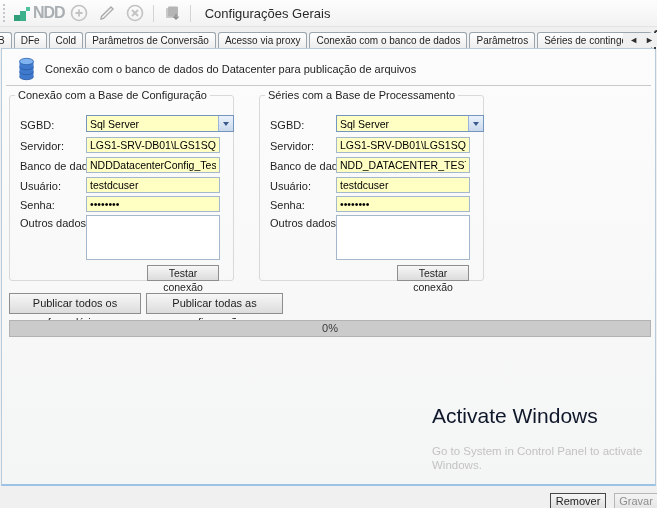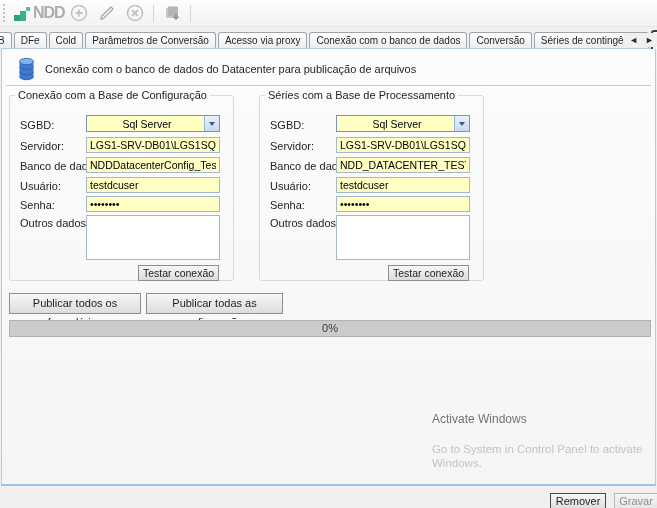--- a/index.html
+++ b/index.html
@@ -45,45 +45,45 @@
   fieldset.group { position:absolute; top:40px; width:225px; height:192px;
                    border:1px solid #D9D9D9; border-radius:3px; padding:0; }
   .group-left { left:7px; } .group-right { left:257px; }
   fieldset.group legend { font-size:11px; color:#1E1E1E; margin-left:5px; padding:0 3px; }
   .frow-label { position:absolute; left:10px; font-size:11px; color:#1E1E1E;text-align:right; }
   .ffield { position:absolute; left:76px; width:134px; height:16px; font-size:10.5px;
             font-family:"Liberation Sans", sans-serif;
             background:#FFFFC4; border:1px solid #A5B8CB; padding:0 3px; color:#000;
             white-space:nowrap; overflow:hidden; }
   input.ffield { outline:none; }
-  .combo { left:76px; width:134px; height:17px; border:1px solid #7395BE; background:#FFFFC4;
-           display:flex; align-items:center; position:absolute;text-align:center; }
+  .combo { left:76px; width:148px; height:17px; border:1px solid #7395BE; background:#FFFFC4;
+           display:flex; align-items:center; position:absolute; }
   .combo-text { flex:1; font-size:10.5px; padding-left:3px; color:#000; overflow:hidden; white-space:nowrap; }
   .combo-arrow { width:15px; height:100%; border-left:1px solid #9AB5D9;
                  background:linear-gradient(#EAF2FB,#C9D9EC); display:flex; align-items:center; justify-content:center; }
   .combo-arrow i { width:0; height:0; border-left:3px solid transparent; border-right:3px solid transparent;
                    border-top:4px solid #3A5A8C; }
   textarea.fmulti { position:absolute; left:76px; width:134px; height:45px; background:#FFFFFF;
                     border:1px solid #A5B8CB; resize:none; font-family:"Liberation Sans", sans-serif; font-size:10.5px; }
   .btn { font-family:"Liberation Sans", sans-serif; font-size:10.5px; color:#1E1E1E; text-align:center;
          background:linear-gradient(#F7F7F7,#DCDCDC); border:1px solid #8E8E8E; }
-  .test-btn { position:absolute; right:14px; top:164px; width:81px; height:16px; line-height:14px; }
+  .test-btn { position:absolute; right:14px; top:164px; width:72px; height:16px; line-height:14px; }
 
   
   .pub-btn { position:absolute; height:21px; font-size:11px; line-height:19px; }
   .pub-forms { left:7px; top:244px; width:132px; }
   .pub-configs { left:144px; top:244px; width:137px; }
   .progress { position:absolute; left:7px; top:271px; width:642px; height:17px;
               background:#CBCBCB; border:1px solid #B2B2B2; }
   .progress-label { position:absolute; width:100%; text-align:center; font-size:11px; color:#3A3A3A; line-height:15px; }
   .progress-fill { height:100%; background:#9CC79C; width:0; }
 
   
   .watermark { position:absolute; left:432px; top:404px; z-index:5; pointer-events:none; }
-  .wm-title { font-size:12px; color:#737373;margin-top:8px; }
+  .wm-title { font-size:21px; color:#0f172a; }
   .wm-sub { font-size:11.5px; color:#C3C3C3; line-height:14px; margin-top:16px; }
 
   
   .footer { position:absolute; bottom:0; left:0; width:657px; height:20px; background:#F0F0F0; }
   .foot-btn { position:absolute; top:5px; height:18px; font-size:11px; line-height:15px; }
   .btn-remover { left:550px; width:56px; border:1px solid #474747; }
   .btn-gravar { left:614px; width:44px; color:#8F8F8F; border:1px solid #B7B7B7;
                 background:linear-gradient(#F4F4F4,#E4E4E4); }
 </style>
 </head>
@@ -120,30 +120,31 @@
     </div>
     <div class="tb-sep"></div>
     <div class="tb-btn">
       <svg width="18" height="18" viewBox="0 0 18 18">
         <rect x="3" y="4" width="10" height="10" rx="1" fill="#C9C9C9"></rect>
         <rect x="5" y="2.5" width="10" height="10" rx="1" fill="#B5B5B5"></rect>
         <path d="M13 10v5M10.5 12.5L13 15l2.5-2.5" stroke="#8F8F8F" stroke-width="1.5" fill="none"></path>
       </svg>
     </div>
     <div class="tb-sep"></div>
+    <span class="tb-title">Configurações Gerais</span>
   </div>
 
   <div class="tabstrip">
     <div class="tab tab-first">B</div>
     <div class="tab">DFe</div>
     <div class="tab">Cold</div>
     <div class="tab">Parâmetros de Conversão</div>
     <div class="tab">Acesso via proxy</div>
     <div class="tab">Conexão com o banco de dados</div>
-    <div class="tab">Conversão</div>
+    <div class="tab">Parâmetros</div>
     <div class="tab">Séries de contingência</div>
     <div class="tab tab-selected">Datacenter</div>
 
     <div class="tab-arrows">
       <span class="arrow-glyph">◄</span>
       <span class="arrow-glyph">►</span>
     </div>
   </div>
 
   <div class="tabpage">

